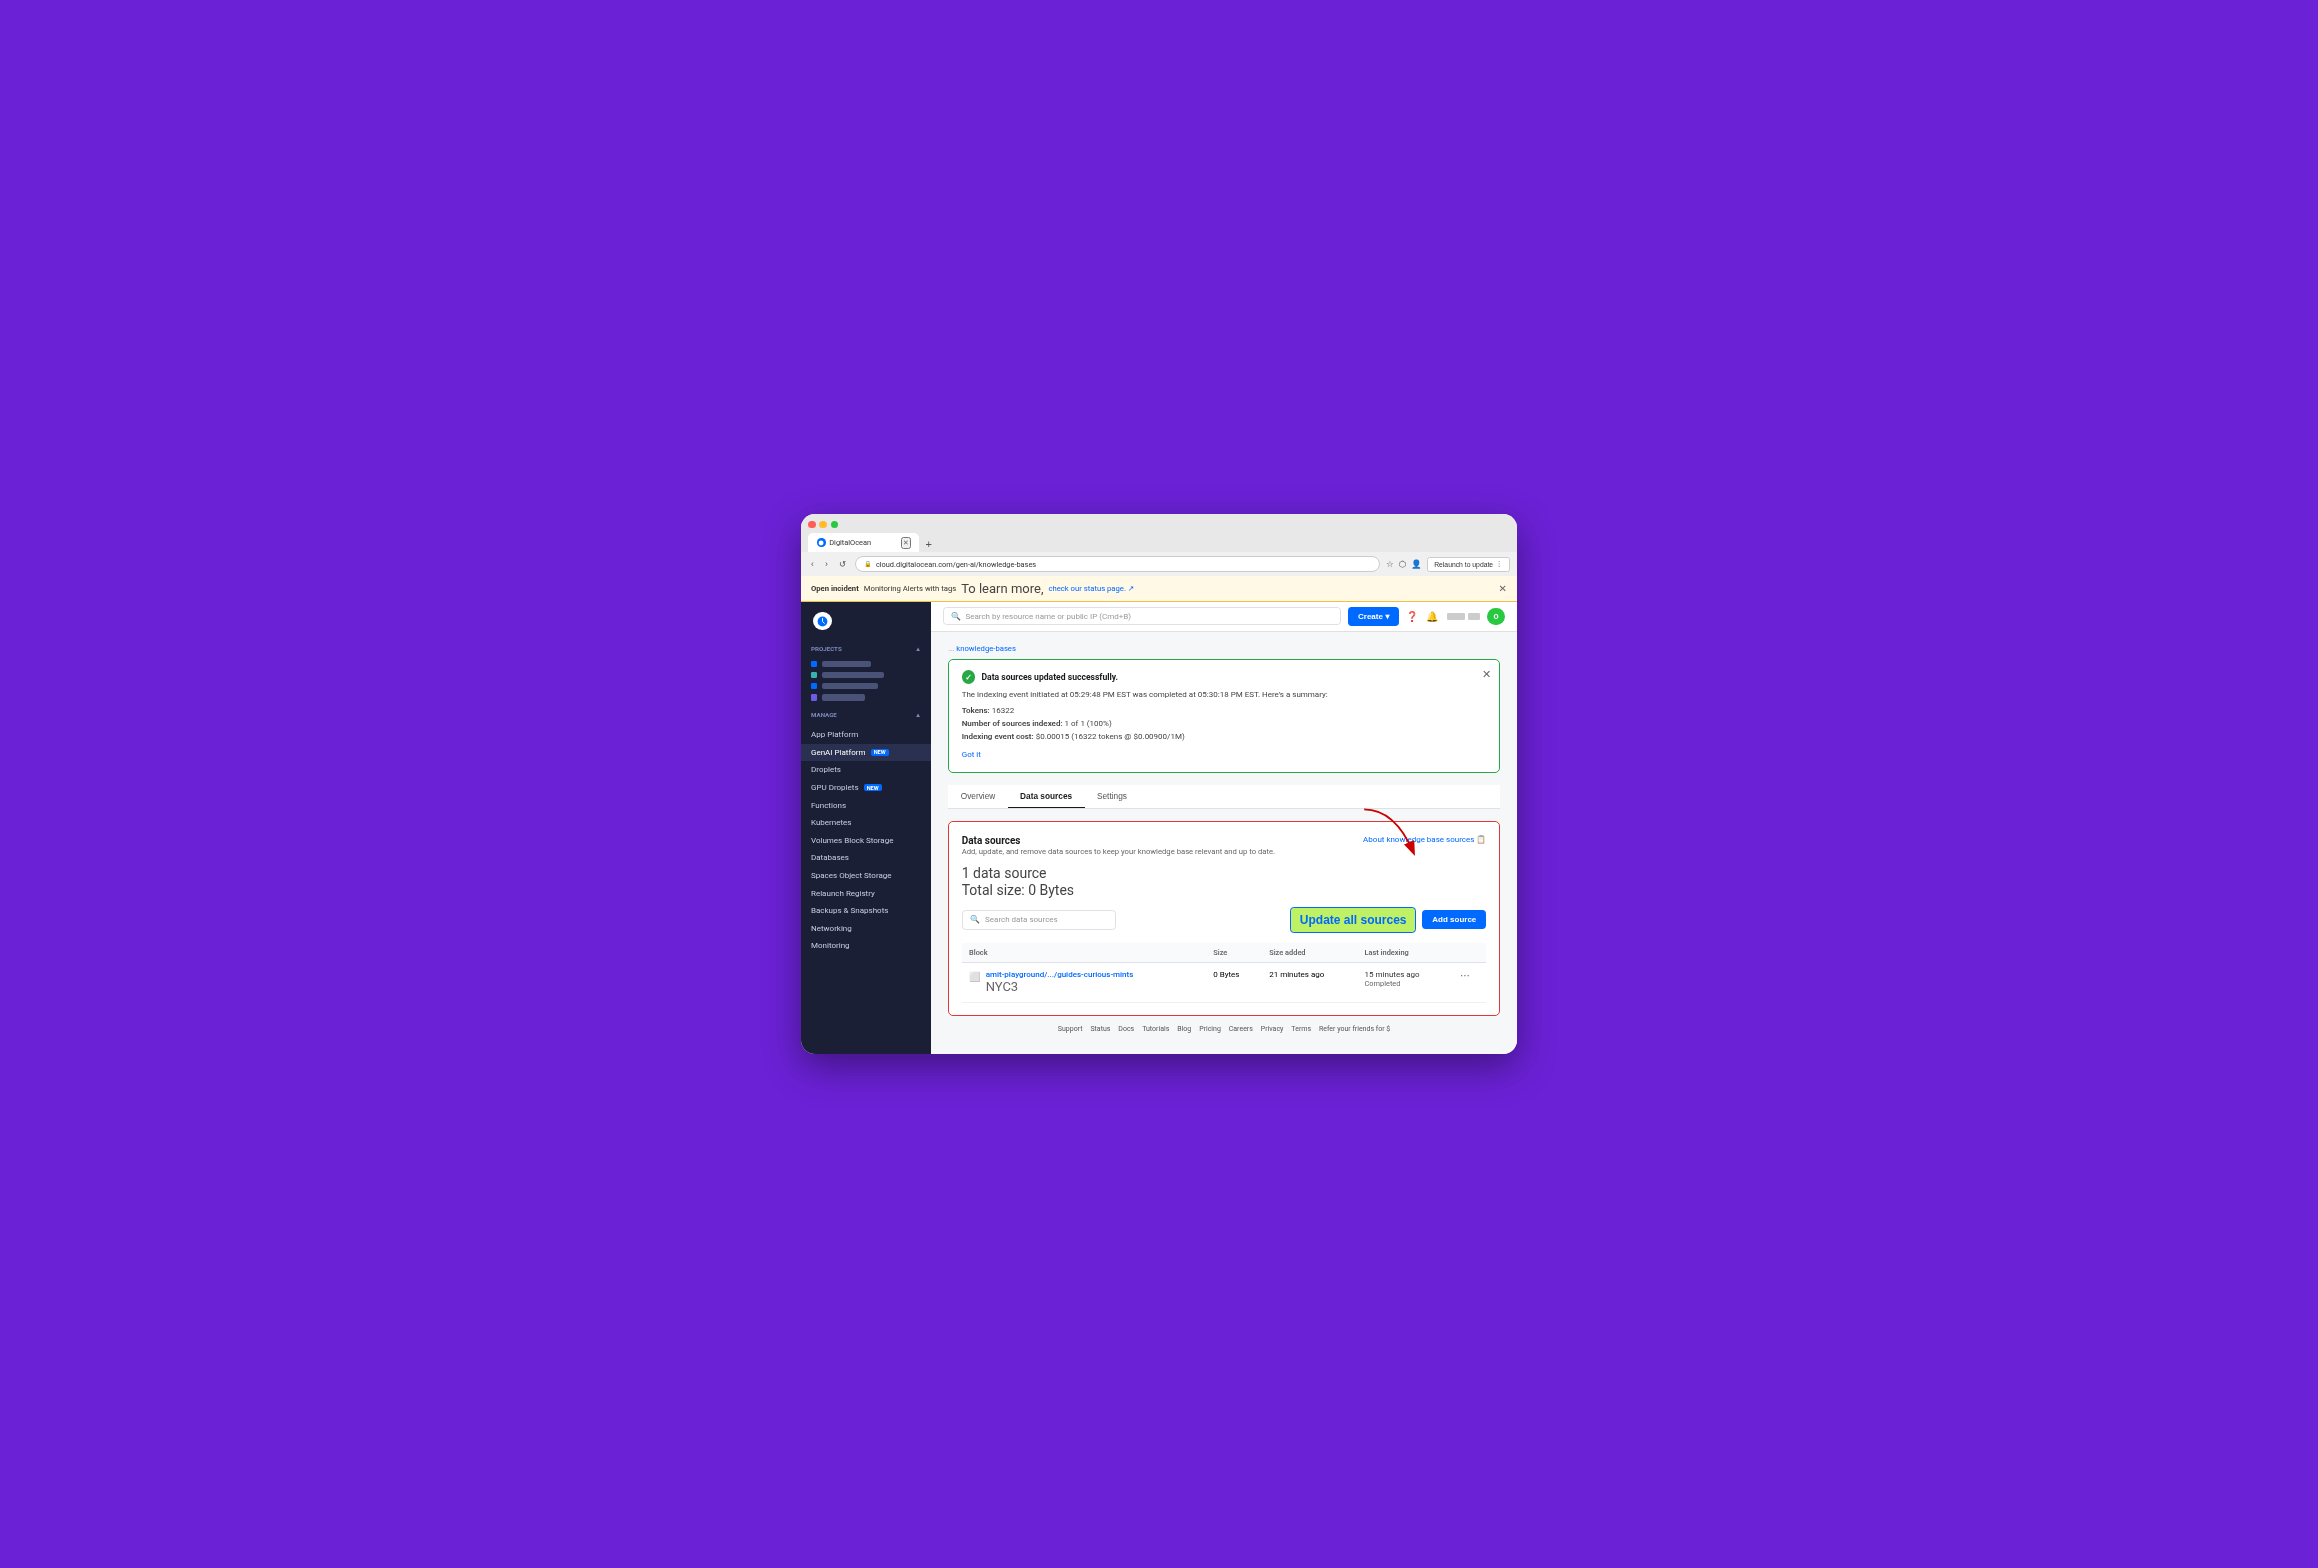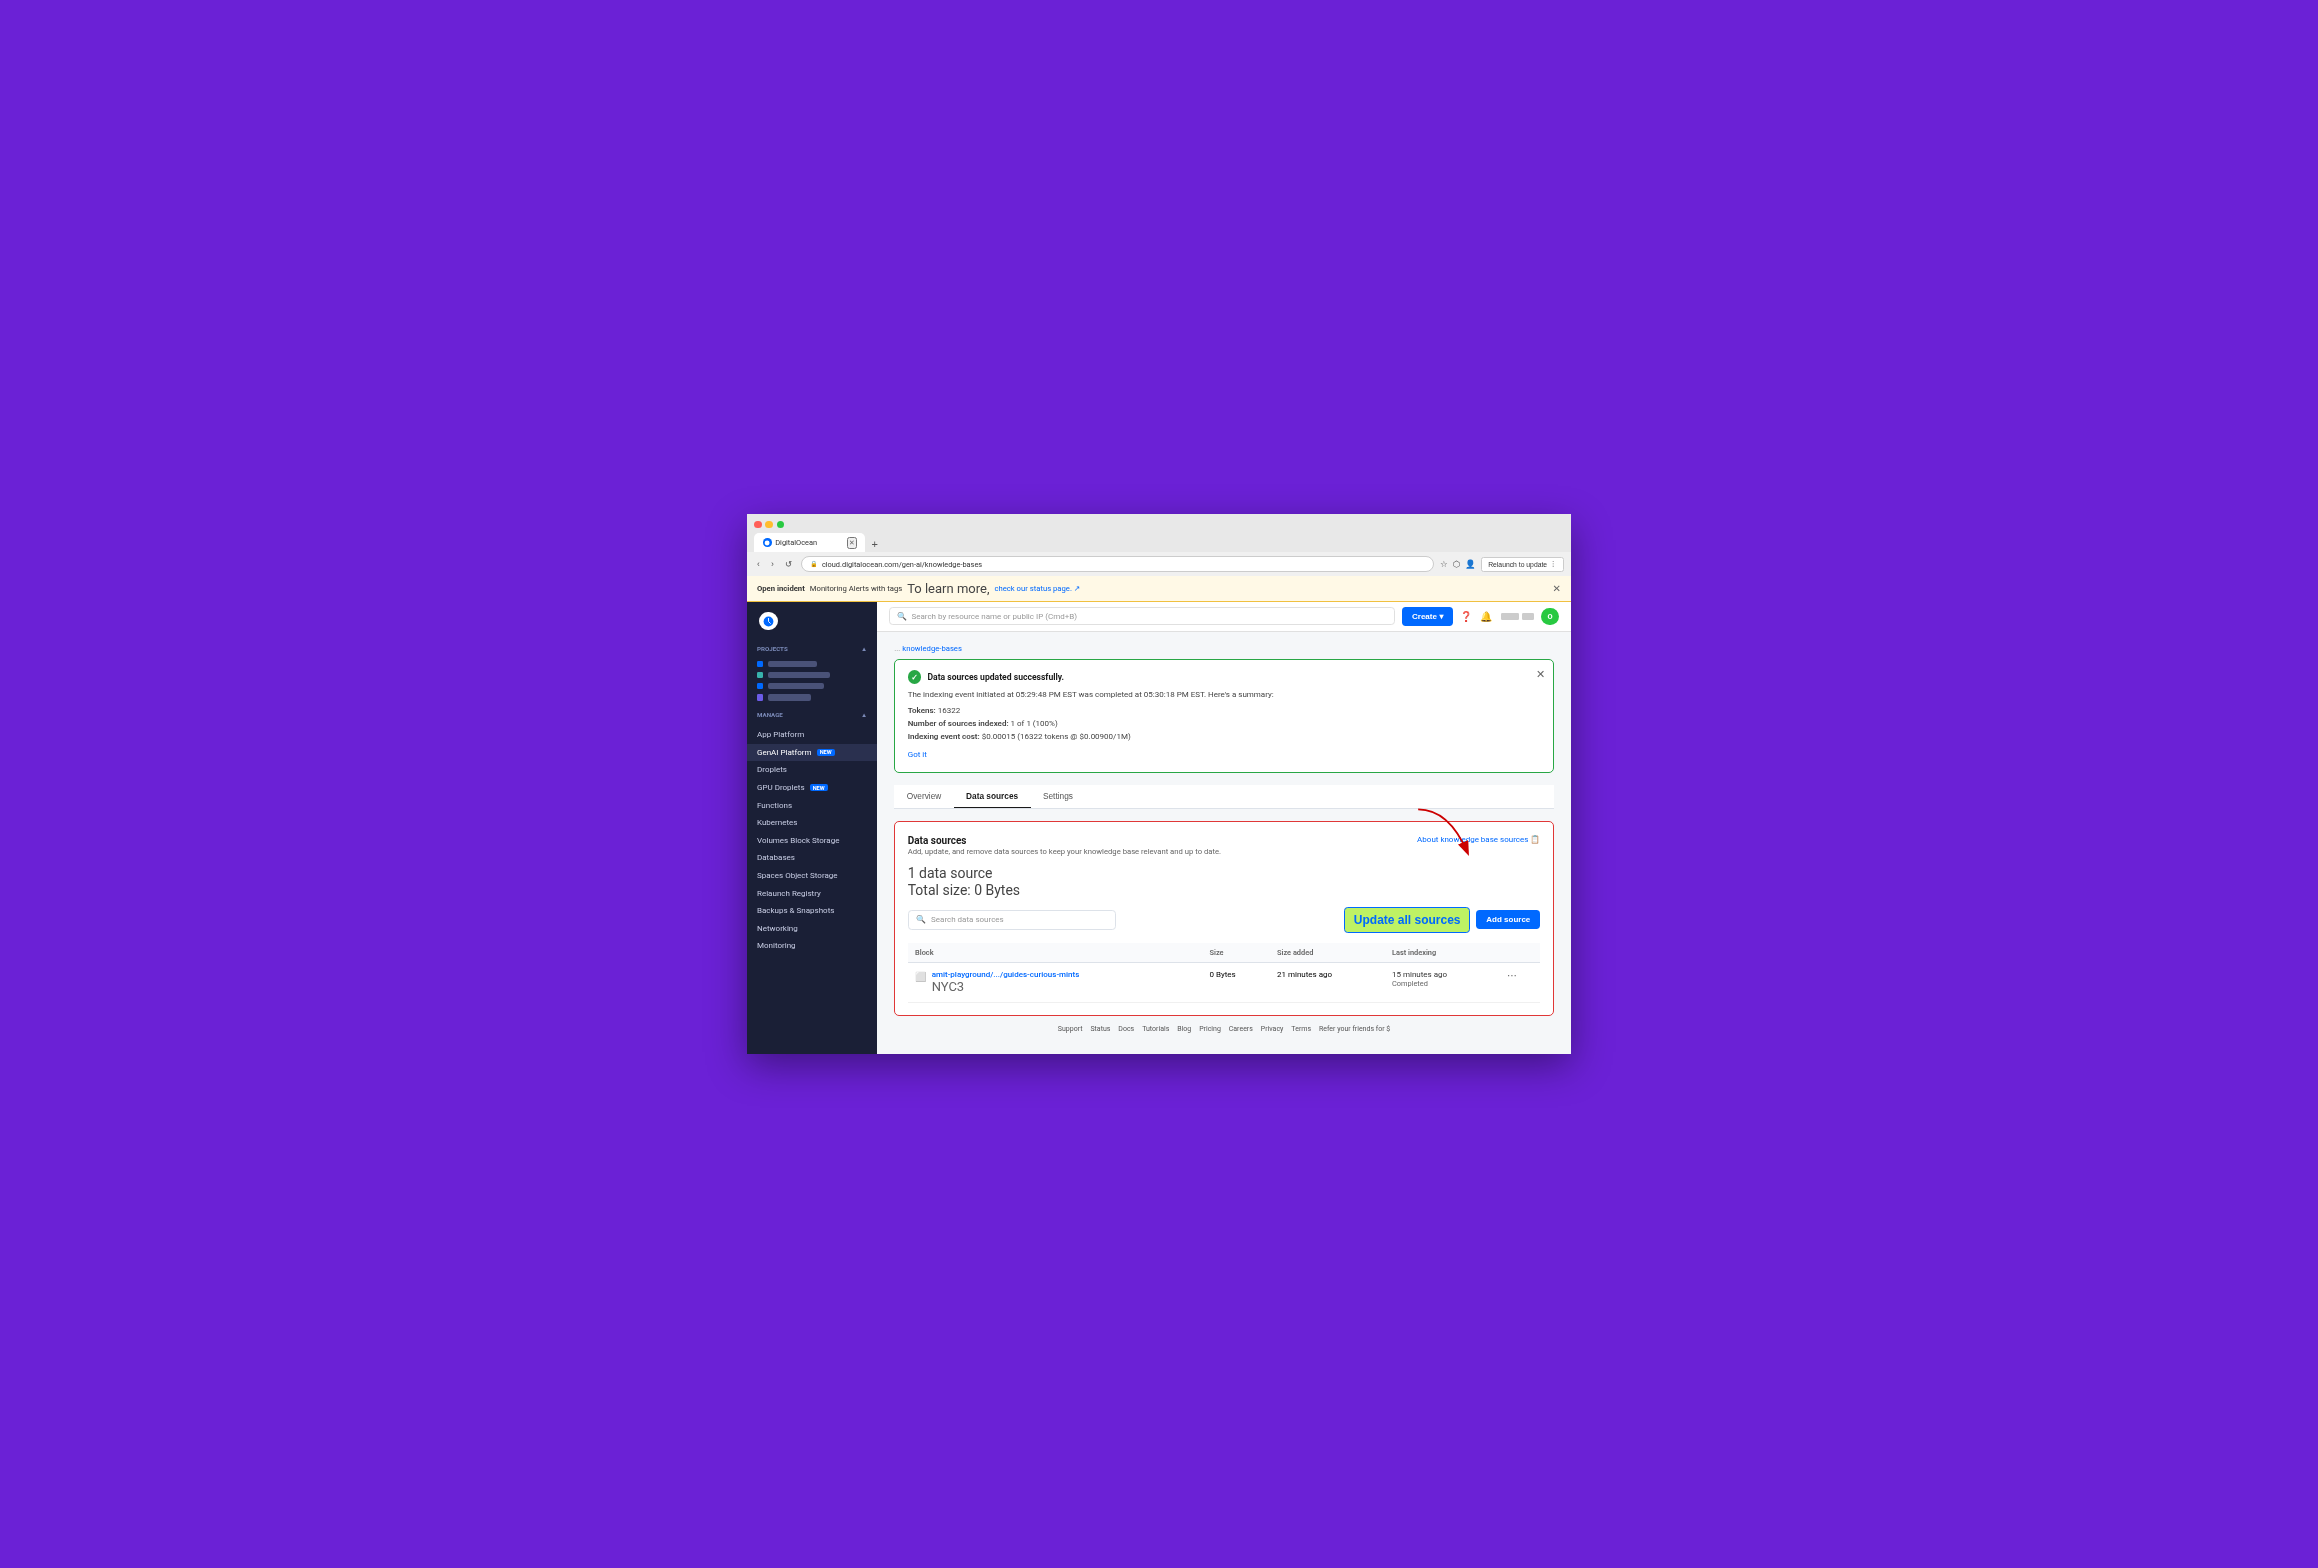--- a/index.html
+++ b/index.html
@@ -6,23 +6,23 @@
     body {
       background: #6b21d6;
       display: flex;
       align-items: center;
       justify-content: center;
       min-height: 100vh;
       font-family: -apple-system, BlinkMacSystemFont, 'Segoe UI', Roboto, sans-serif;
     }
 
     .browser-window {
-      width: 824px;
-      background: #fff;
-      border-radius: 0;
+      width: 716px;
+      background: #fff;
+      border-radius: 14px;
       overflow: hidden;
       box-shadow: 0 12.4px 37px rgba(0,0,0,0.4);
     }
 
     
     .browser-chrome {
       background: #e8e8e8;
       padding: 6.2px 7.4px 0;
     }
     .browser-traffic {

